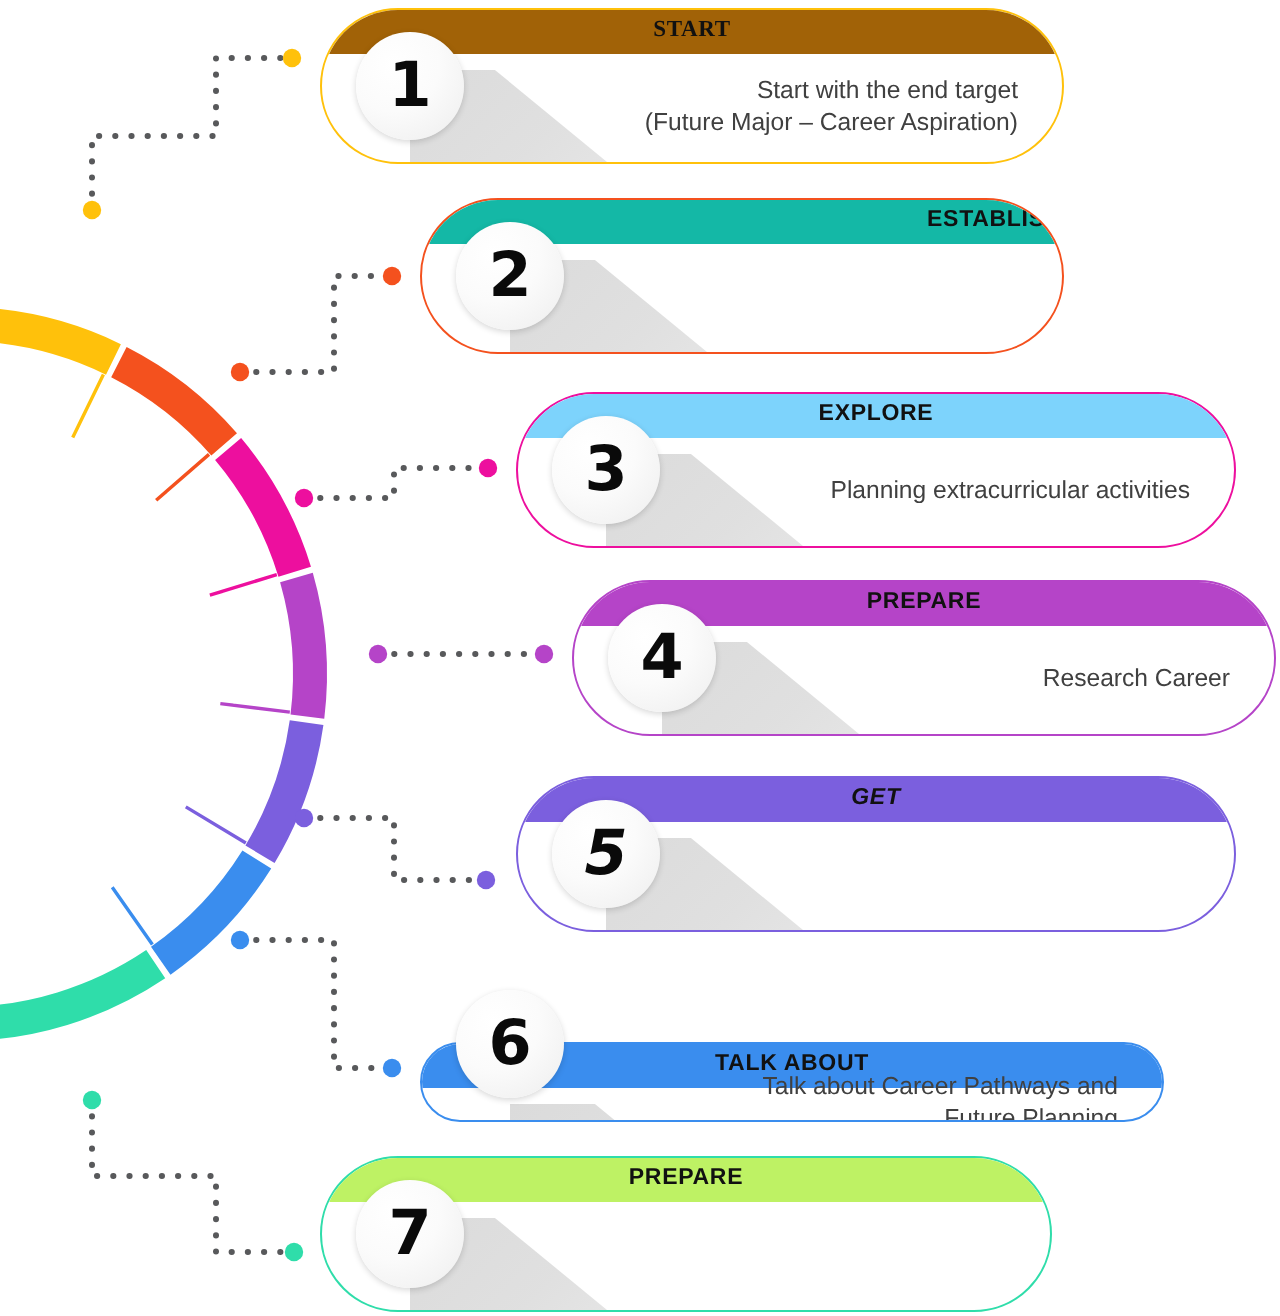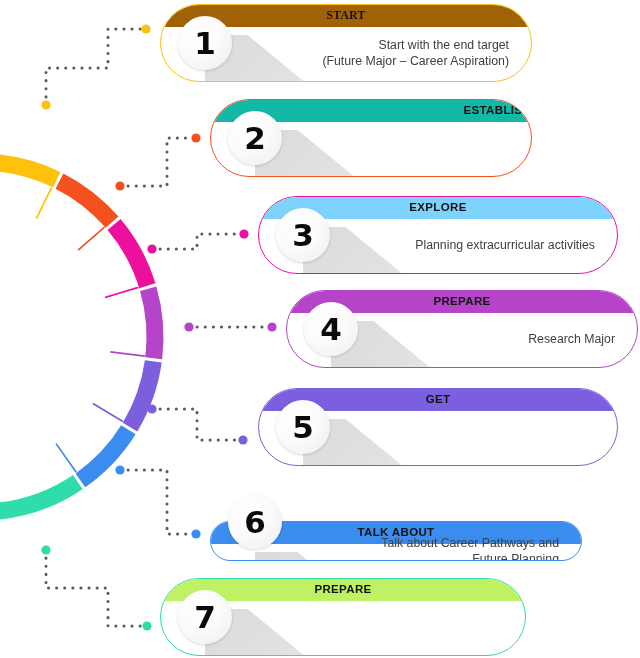--- a/index.html
+++ b/index.html
@@ -207,29 +207,29 @@
     </div>
   </div>
 
   <div class="step-card" style="left:286px;top:290px;width:352px;">
     <div class="card-shell" style="border-color: rgb(181, 68, 200);">
       <div class="card-header" style="background: rgb(181, 68, 200);">
         <div class="card-header-title">PREPARE</div>
       </div>
       <div class="bubble-shadow"></div>
       <div class="card-body">
-        <div class="card-desc">Research Major</div>
+        <div class="card-desc">Research Career</div>
       </div>
     </div>
     <div class="num-bubble">
       <span>4</span>
     </div>
   </div>
 
-  <div class="step-card" style="left:258px;top:388px;width:360px;">
+  <div class="step-card" style="left:258px;top:388px;width:360px;font-style:italic;">
     <div class="card-shell" style="border-color: rgb(123, 95, 222);">
       <div class="card-header" style="background: rgb(123, 95, 222);">
         <div class="card-header-title">GET</div>
       </div>
       <div class="bubble-shadow"></div>
     </div>
     <div class="num-bubble">
       <span>5</span>
     </div>
   </div>

